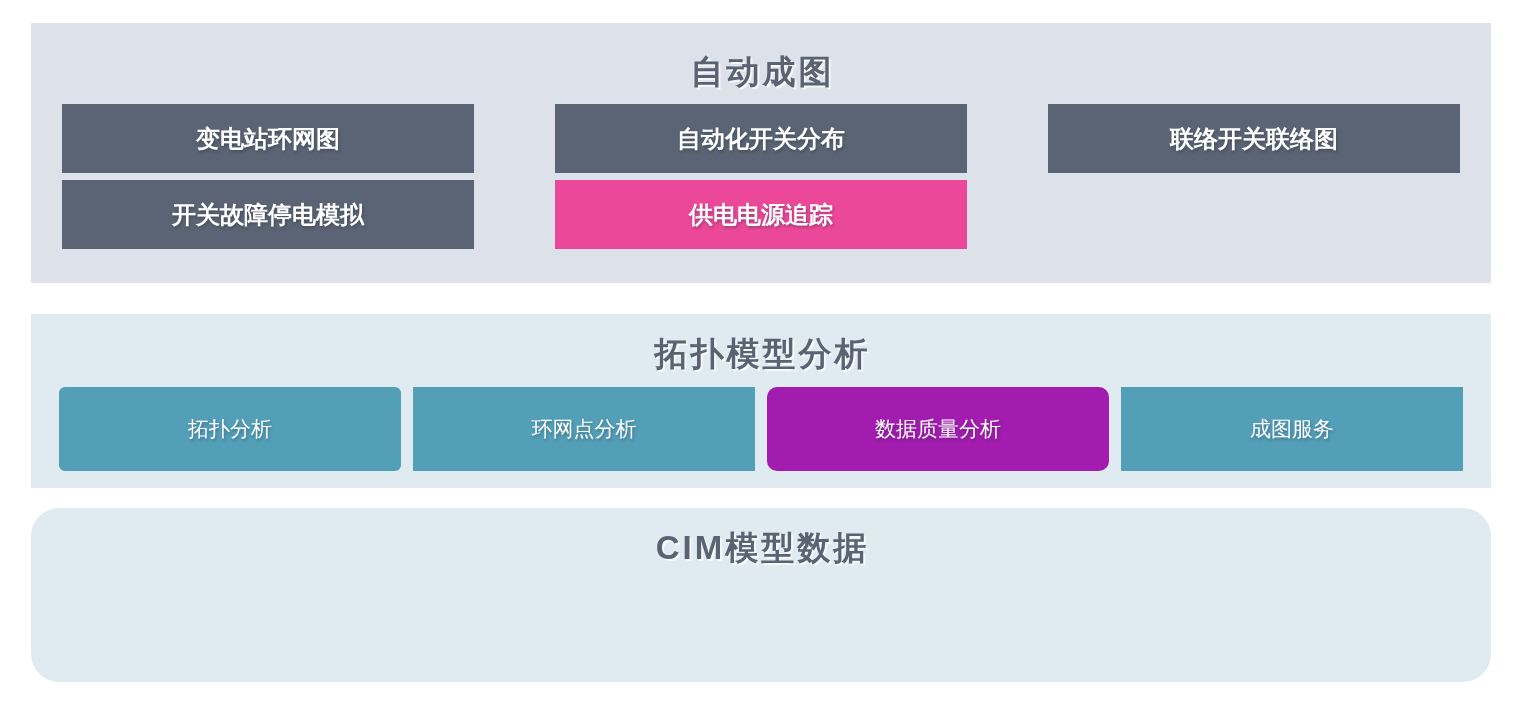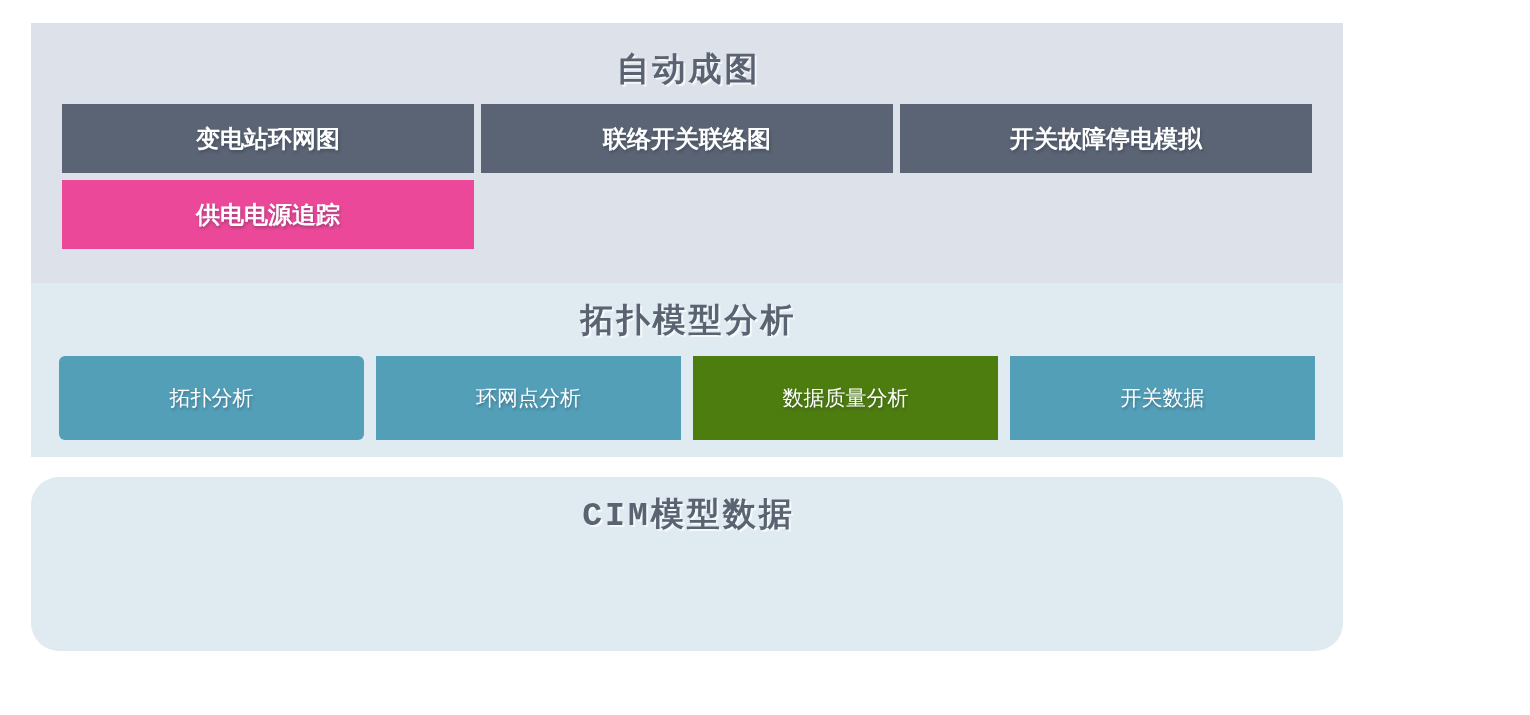--- a/index.html
+++ b/index.html
@@ -11,25 +11,24 @@
     overflow: hidden;
   }
   .canvas {
     position: relative;
     width: 1530px;
     height: 715px;
     background: #ffffff;
   }
   .sec {
     margin-left: 31px;
-    width: 1312px;
-    font-family: Liberation Mono, monospace;
+    width: 1460px;
   }
   .sec-1 { margin-top: 23px; height: 260px; padding-top: 32px; }
-  .sec-2 { height: 174px; padding-top: 23px; }
+  .sec-2 { margin-top: 31px; height: 174px; padding-top: 23px; }
   .sec-3 { margin-top: 20px; height: 174px; padding-top: 23px; }
   .sec-title {
     text-align: center;
     font-size: 33px;
     line-height: 33px;
     font-weight: bold;
     color: #5a6372;
     letter-spacing: 3px;
     padding-left: 3px;
     text-shadow: 2px 2px 1px rgba(255,255,255,0.75);
@@ -75,33 +74,34 @@
 </style>
 </head>
 <body>
 
 <div class="canvas">
 
   <div class="sec sec-1" style="background-color: rgb(221, 225, 233);">
     <div class="sec-title">自动成图</div>
     <div class="grid3">
       <div class="cell" style="background-color: rgb(91, 100, 116);">变电站环网图</div>
+      <div class="cell" style="background-color: rgb(91, 100, 116);">自动化开关分布</div>
       <div class="cell" style="background-color: rgb(91, 100, 116);">联络开关联络图</div>
       <div class="cell" style="background-color: rgb(91, 100, 116); text-align: right;">开关故障停电模拟</div>
       <div class="cell" style="background-color: #ec4899;">供电电源追踪</div>
     </div>
   </div>
 
   <div class="sec sec-2" style="background-color: rgb(223, 234, 241);">
     <div class="sec-title">拓扑模型分析</div>
     <div class="grid4">
       <div class="cell" style="background-color: rgb(83, 159, 184); border-radius: 6px;">拓扑分析</div>
       <div class="cell" style="background-color: rgb(83, 159, 184);">环网点分析</div>
-      <div class="cell" style="background-color: #4d7c0f;">数据质量分析</div>
-      <div class="cell" style="background-color: rgb(83, 159, 184);">开关数据</div>
+      <div class="cell" style="background-color: #a21caf; border-radius: 10px;">数据质量分析</div>
+      <div class="cell" style="background-color: rgb(83, 159, 184);">成图服务</div>
     </div>
   </div>
 
   <div class="sec sec-3" style="background-color: rgb(223, 234, 241); border-radius: 28px;">
     <div class="sec-title">CIM模型数据</div>
   </div>
 
 </div>
 
 </body></html>

